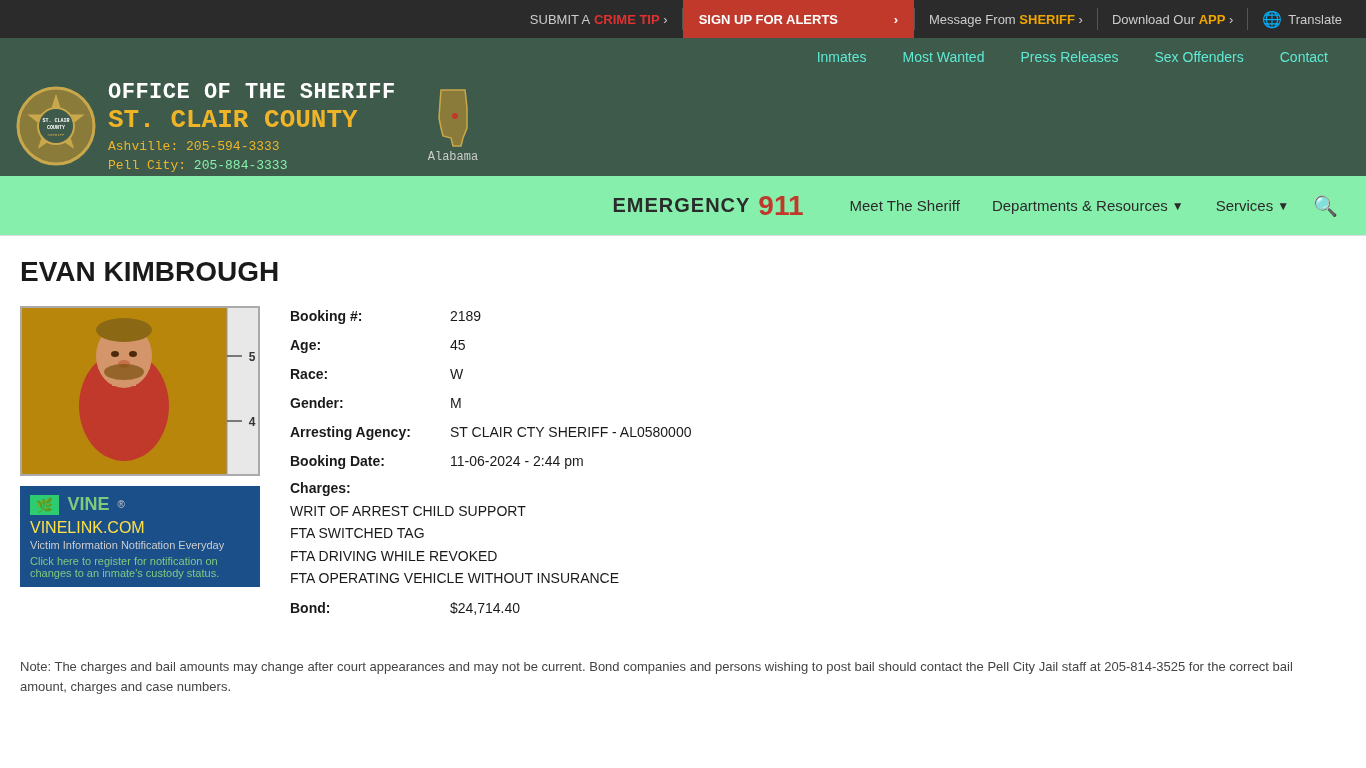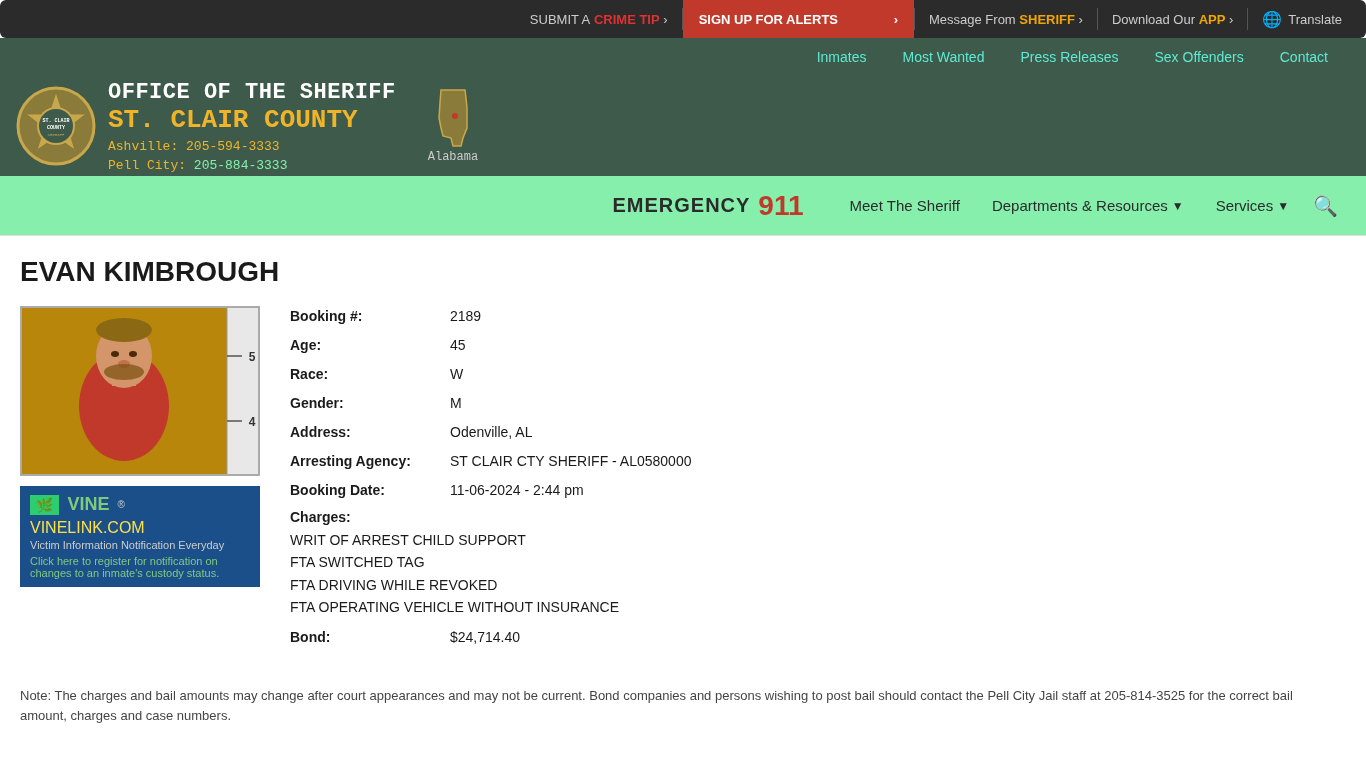--- a/index.html
+++ b/index.html
@@ -7,21 +7,20 @@
 
     
     .top-bar {
       background: #2b2b2b;
       display: flex;
       align-items: center;
       justify-content: flex-end;
       padding: 0 10px;
       height: 38px;
       gap: 0;
-      border-radius: 6px;
     }
     .top-bar-item {
       color: #ccc;
       font-size: 13px;
       padding: 0 14px;
       height: 100%;
       display: flex;
       align-items: center;
       cursor: pointer;
       white-space: nowrap;
@@ -416,24 +415,20 @@
       </div>
       <div class="detail-row">
         <span class="detail-label">Race:</span>
         <span class="detail-value">W</span>
       </div>
       <div class="detail-row">
         <span class="detail-label">Gender:</span>
         <span class="detail-value">M</span>
       </div>
       <div class="detail-row">
-        <span class="detail-label">Address:</span>
-        <span class="detail-value">Odenville, AL</span>
-      </div>
-      <div class="detail-row">
         <span class="detail-label">Arresting Agency:</span>
         <span class="detail-value">ST CLAIR CTY SHERIFF - AL0580000</span>
       </div>
       <div class="detail-row">
         <span class="detail-label">Booking Date:</span>
         <span class="detail-value">11-06-2024 - 2:44 pm</span>
       </div>
       <div class="charges-section">
         <span class="charges-label">Charges:</span>
         <div class="charge-item">WRIT OF ARREST CHILD SUPPORT</div>

